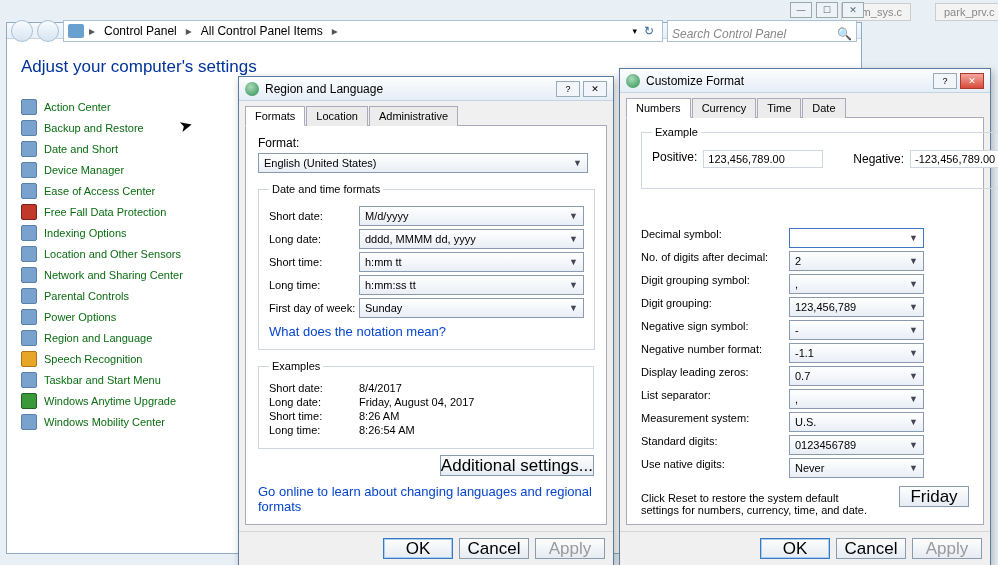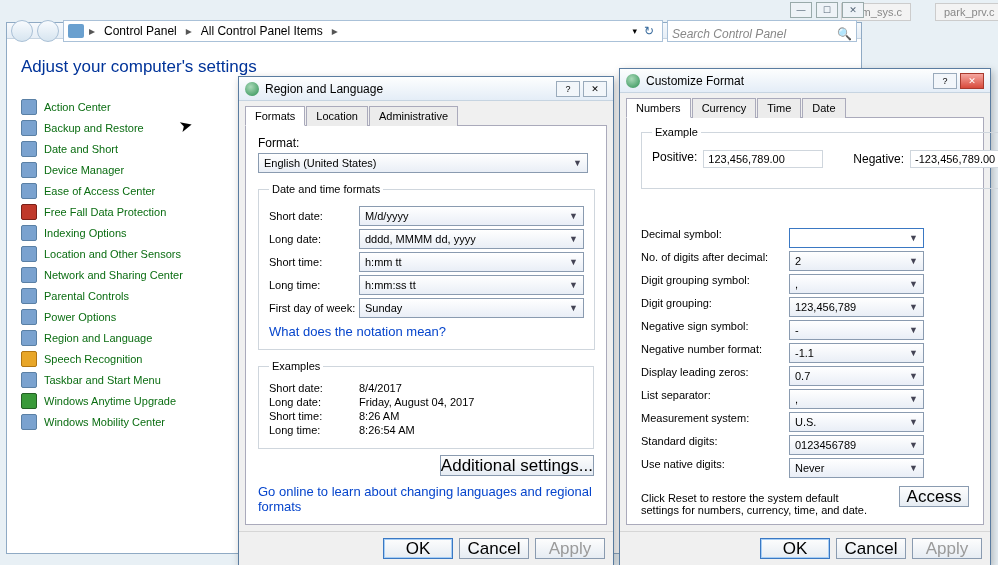--- a/index.html
+++ b/index.html
@@ -408,21 +408,21 @@
     <div class="cf-row">
         <span class="cflab">Use native digits:</span>
       <div class="combo sm">
           <span>Never</span>
           <span class="dd">▼</span>
         </div>
       </div>
 
     <div style="display:flex; align-items:flex-start; gap:26px; margin-top:8px">
       <div class="hint" style="flex:1">Click Reset to restore the system default settings for numbers, currency, time, and date.</div>
-      <div class="btn">Access</div>
+      <div class="btn">Friday</div>
     </div>
   </div>
   <div class="btnbar">
     <div class="btn default">OK</div>
     <div class="btn">Cancel</div>
     <div class="btn disabled">Apply</div>
   </div>
 </div>
 
 </body></html>

